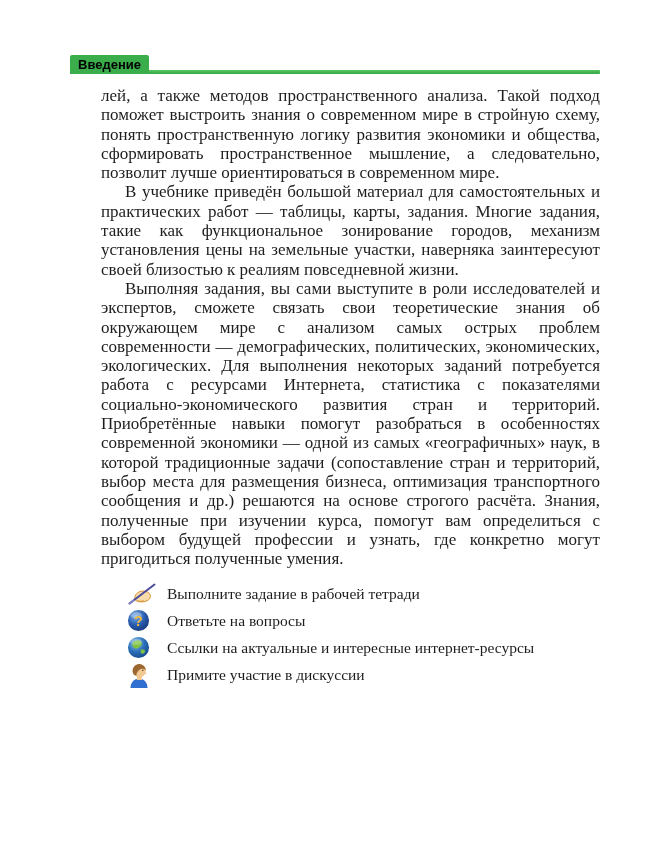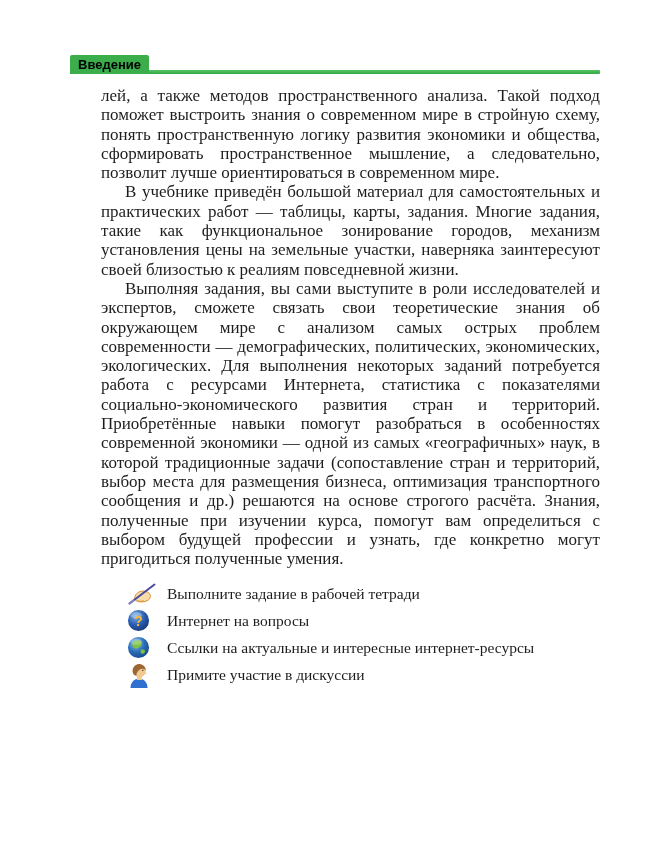--- a/index.html
+++ b/index.html
@@ -126,21 +126,21 @@
                 <stop offset="0%" stop-color="#7fb3e8"></stop>
                 <stop offset="55%" stop-color="#2a5db0"></stop>
                 <stop offset="100%" stop-color="#17387a"></stop>
               </radialGradient>
             </defs>
             <circle cx="12" cy="12" r="11" fill="url(#ballBlue)"></circle>
             <ellipse cx="9.5" cy="6.5" rx="6" ry="3.4" fill="#ffffff" opacity="0.28"></ellipse>
             <text x="12" y="17.5" text-anchor="middle" font-family="Liberation Sans, sans-serif" font-size="15" font-weight="bold" fill="#f2b93c">?</text>
           </svg>
         </span>
-        <span class="legend-label">Интернет на вопросы</span>
+        <span class="legend-label">Ответьте на вопросы</span>
       </div>
 
       <div class="legend-item">
         <span class="legend-icon">
           <svg width="23" height="23" viewBox="0 0 24 24">
             <defs>
               <radialGradient id="ballBlue2" cx="38%" cy="30%" r="75%">
                 <stop offset="0%" stop-color="#8ec4ee"></stop>
                 <stop offset="55%" stop-color="#2a6db8"></stop>
                 <stop offset="100%" stop-color="#184a8c"></stop>

